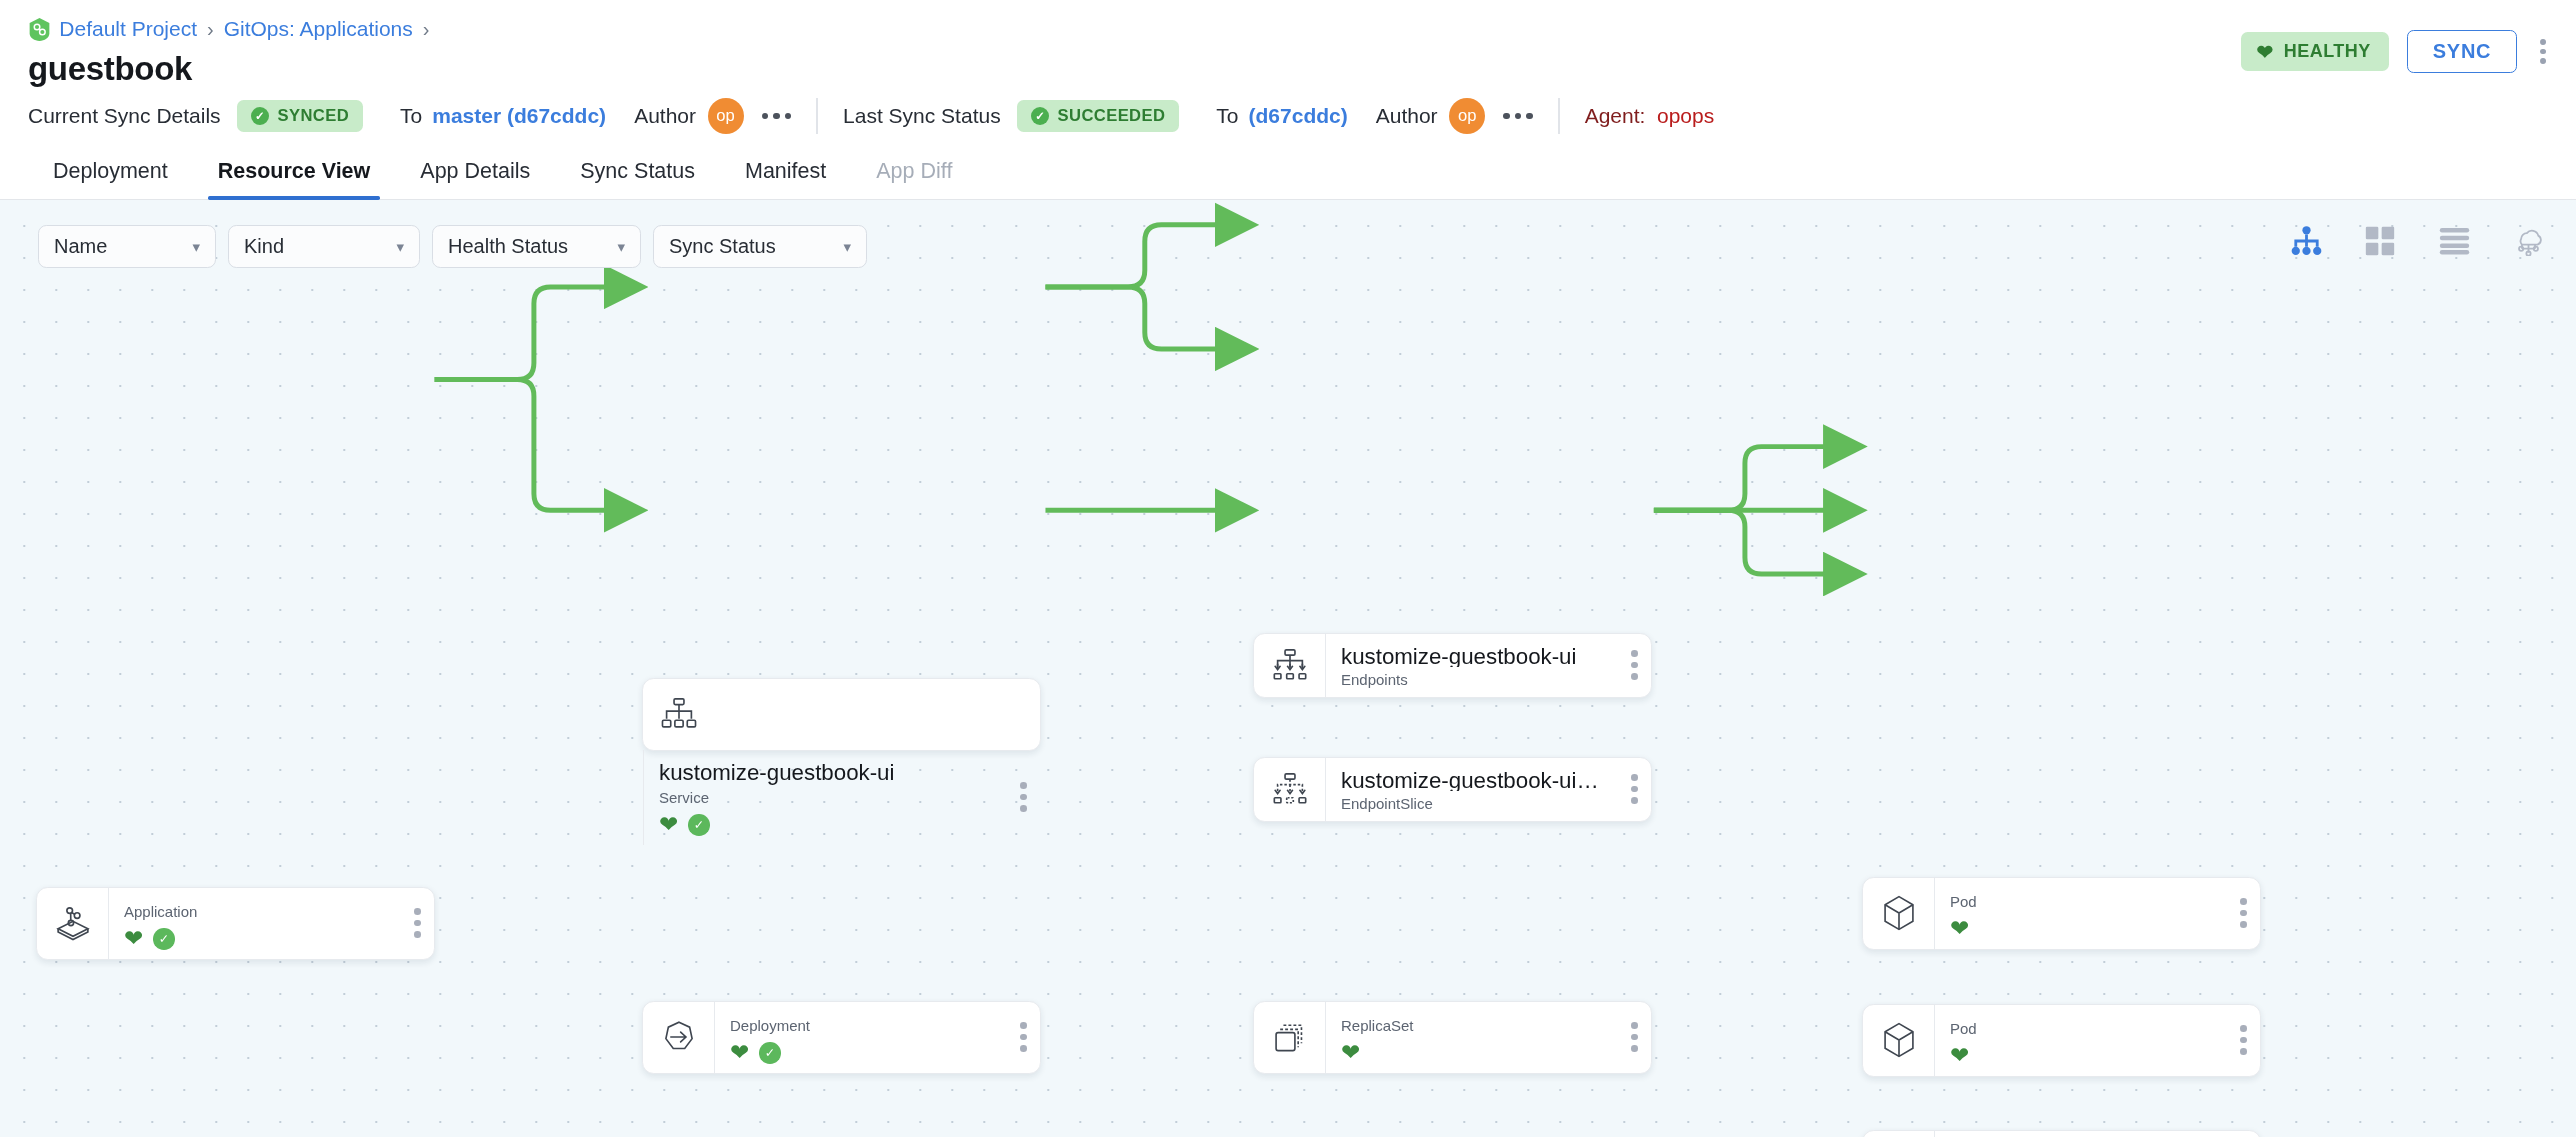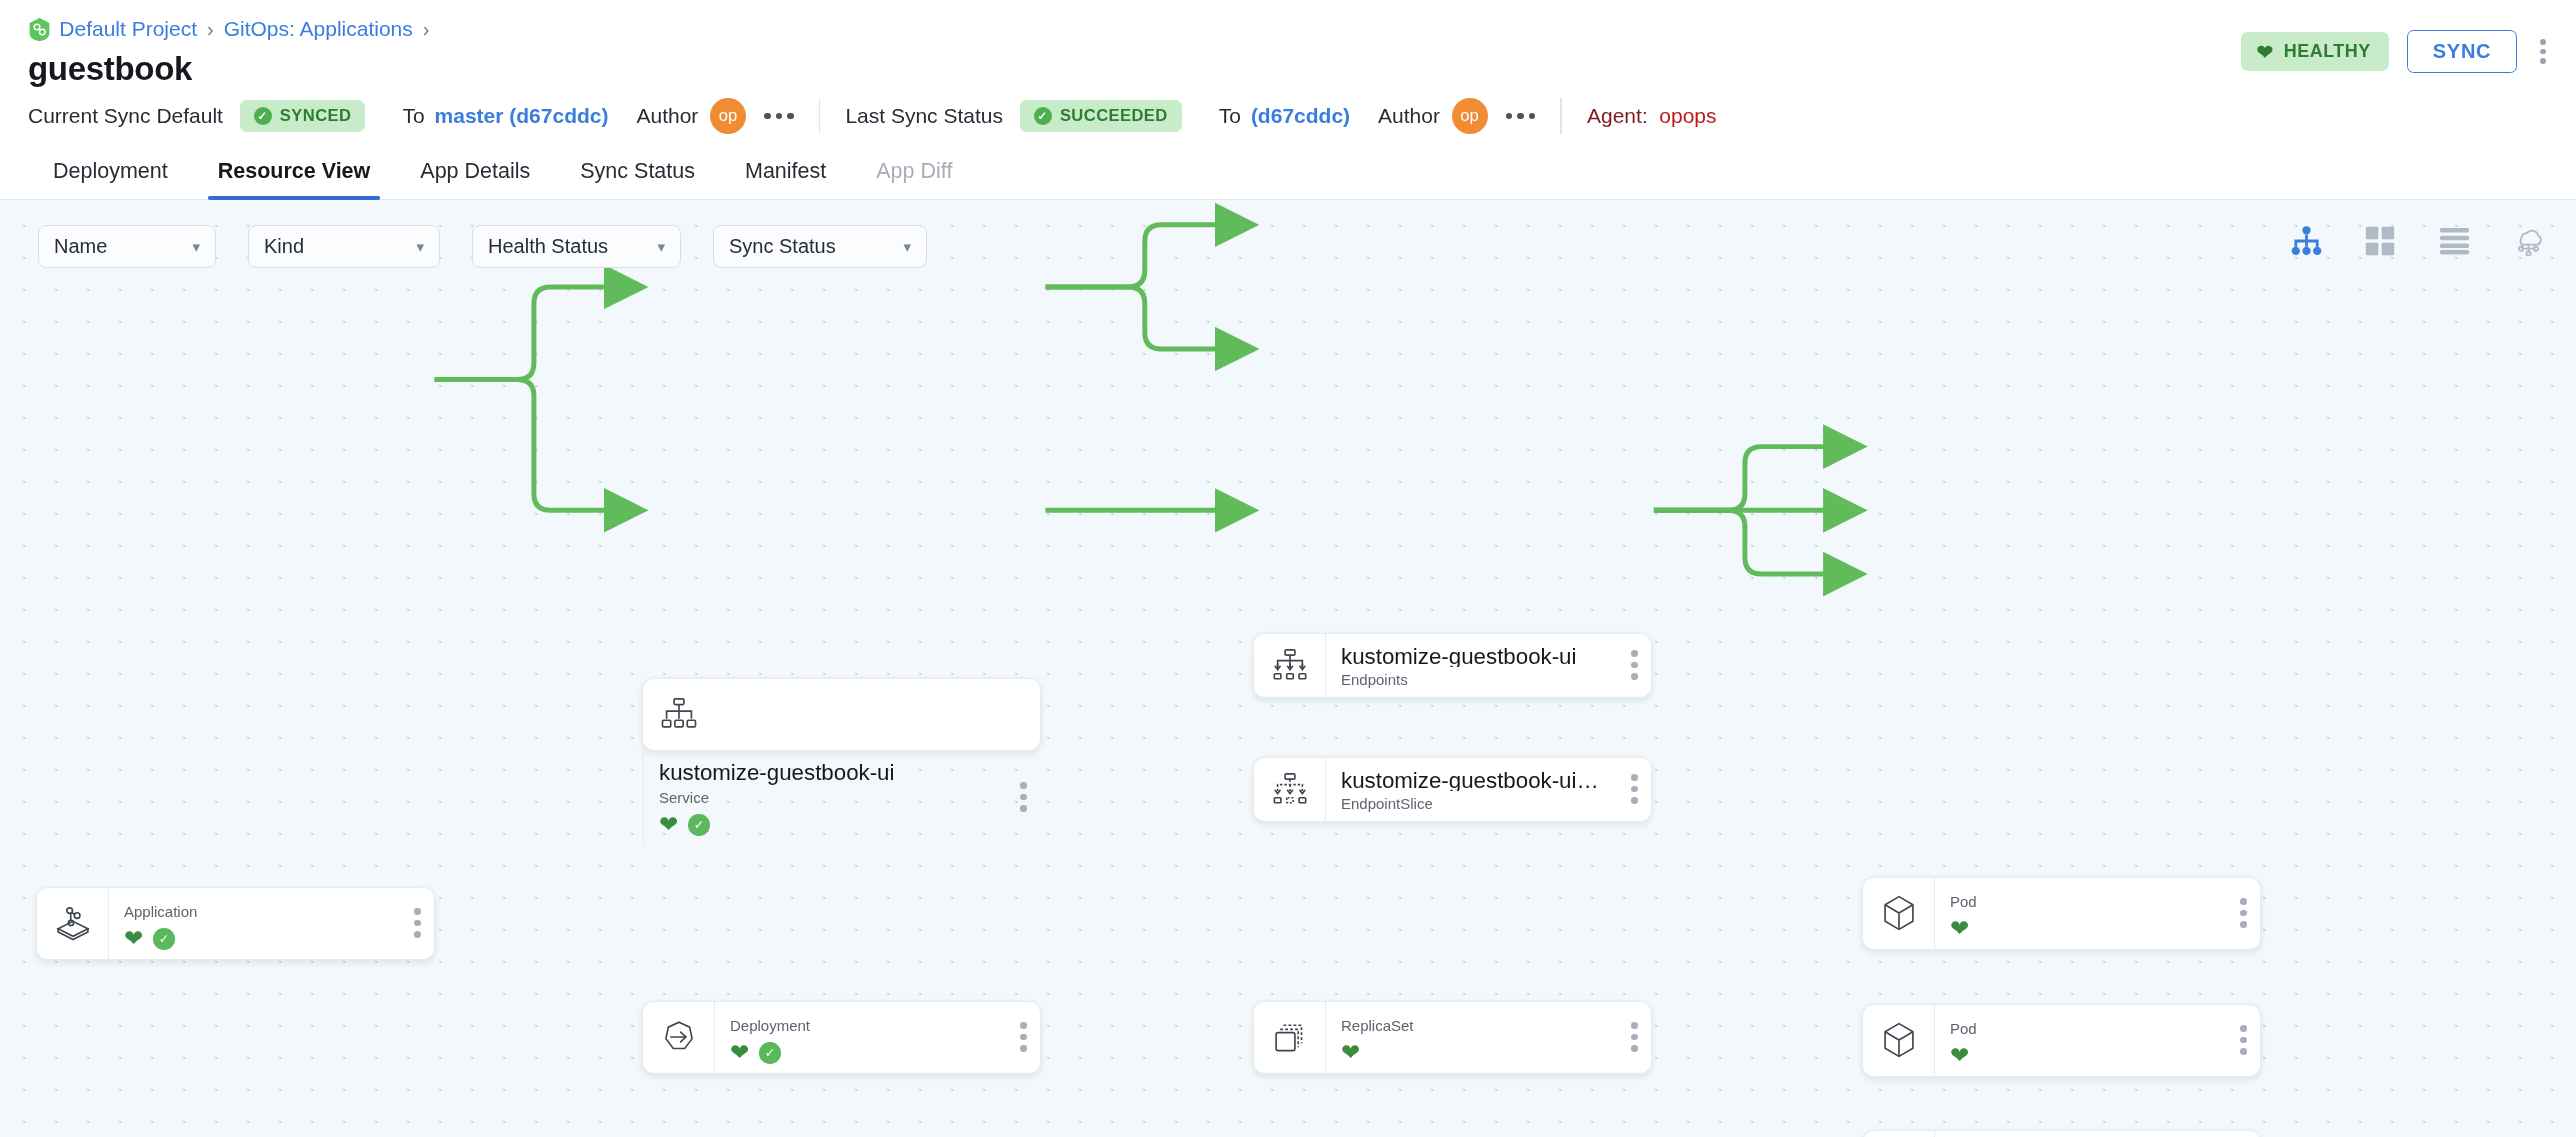--- a/index.html
+++ b/index.html
@@ -198,21 +198,21 @@
     position: relative;
     flex: 1 1 auto;
     background-color: #f2f8fb;
     background-image: radial-gradient(#c2ced8 1.3px, transparent 1.4px);
     background-size: 32px 32px;
     background-position: 8.3px 10px;
     overflow: hidden;
   }
   .filters {
     position:absolute; left:38px; top:25px;
-    display:flex; gap:32px; z-index:5;
+    display:flex; gap:12px; z-index:5;
   }
   .filter {
     background:#fbfcfd;
     border:1.7px solid #d9dee5;
     border-radius:8.3px;
     width:178px;
     height:43px;
     display:flex; align-items:center; justify-content:space-between;
     padding: 0 15px;
     font-size:20px;
@@ -325,21 +325,21 @@
       <button class="sync-btn">SYNC</button>
       <div class="kebab">
         <span></span>
           <span></span>
           <span></span>
       </div>
     </div>
   </div>
 
   <div class="status-bar">
-    <span class="status-label">Current Sync Default</span>
+    <span class="status-label">Current Sync Details</span>
     <span class="pill">
       <span class="ck">✓</span>
       <span>SYNCED</span>
     </span>
     <span class="to-word">To</span>
     <a class="rev-link" href="#">master (d67cddc)</a>
     <span class="author-word">Author</span>
     <span class="avatar">op</span>
     <span class="dots-h">
         <span></span>

